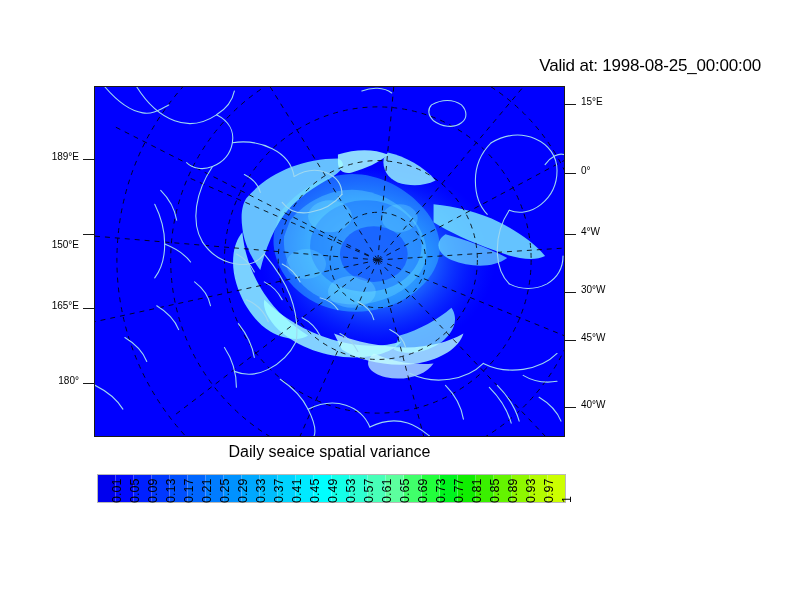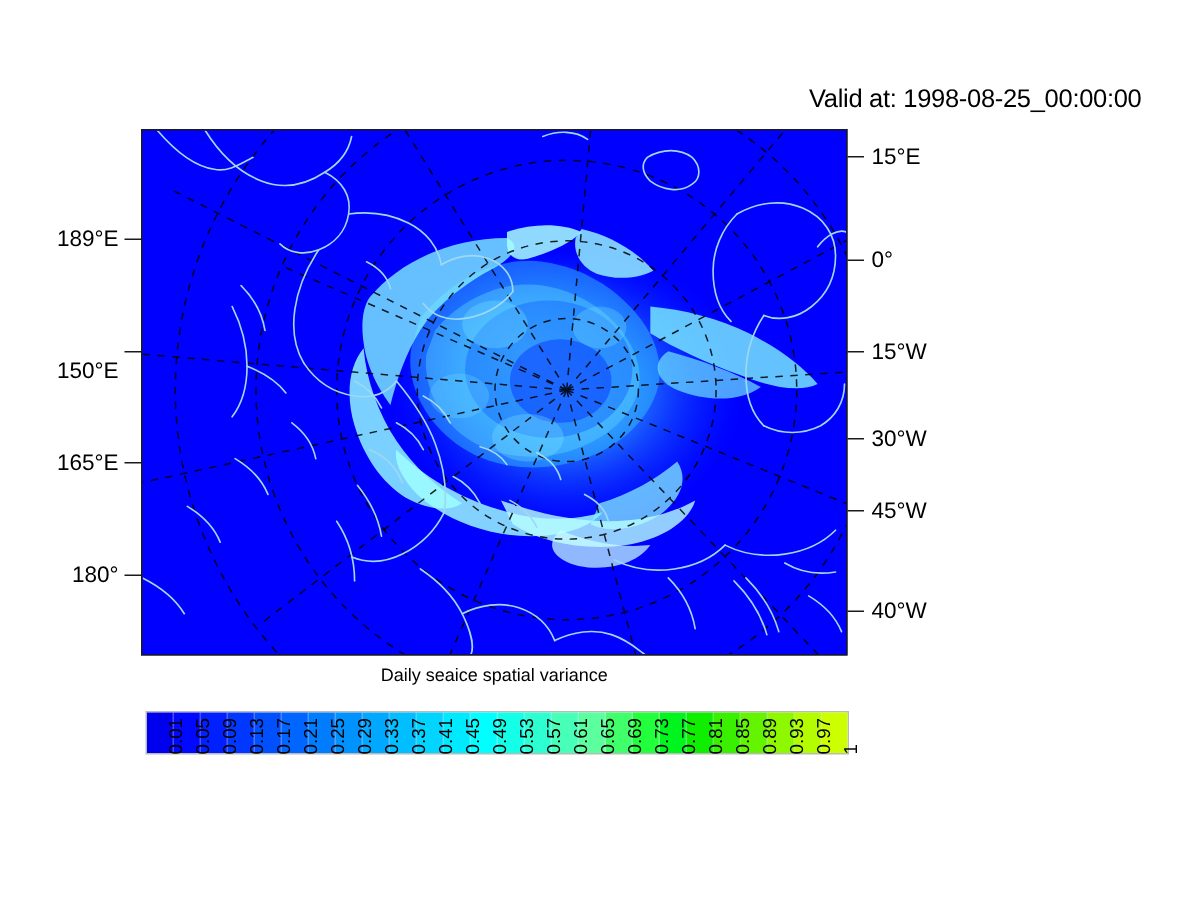--- a/index.html
+++ b/index.html
@@ -49,35 +49,35 @@
     height: 0;
     border-top: 1.5px solid #1a1a1a;
     width: 11px;
   }
   .tick-left  { left: 83px; }
   .tick-right { left: 565px; }
 
   
   .axis-label {
     position: absolute;
-    font-size: 15px;
+    font-size: 10px;
     white-space: nowrap;
     line-height: 1;
   }
   .axis-label-left  { text-align: right; width: 74px; left: 5px; }
   .axis-label-right { text-align: left;  left: 581px; }
 
   
   #map-caption {
     position: absolute;
     left: 94px;
     top: 443px;
     width: 471px;
     text-align: center;
-    font-size: 12px;
+    font-size: 16px;
     white-space: nowrap;
   }
 
   
   #colorbar-wrap {
     position: absolute;
     left: 97px;
     top: 474px;
     width: 469px;
     height: 29px;
@@ -278,21 +278,21 @@
 <div class="tick-mark tick-right" style="top:340px"></div>
 <div class="tick-mark tick-right" style="top:407px"></div>
 
 <div class="axis-label axis-label-left" style="top:152px">189°E</div>
 <div class="axis-label axis-label-left" style="top:240px">150°E</div>
 <div class="axis-label axis-label-left" style="top:301px">165°E</div>
 <div class="axis-label axis-label-left" style="top:376px">180°</div>
 
 <div class="axis-label axis-label-right" style="top:97px">15°E</div>
 <div class="axis-label axis-label-right" style="top:166px">0°</div>
-<div class="axis-label axis-label-right" style="top:227px">15°W</div>
+<div class="axis-label axis-label-right" style="top:227px">4°W</div>
 <div class="axis-label axis-label-right" style="top:285px">30°W</div>
 <div class="axis-label axis-label-right" style="top:333px">45°W</div>
 <div class="axis-label axis-label-right" style="top:400px">40°W</div>
 
 <div id="map-caption">Daily seaice spatial variance</div>
 
 <div id="colorbar-wrap">
     <div class="cb-cell" title="0.01" style="background: rgb(0, 0, 238);"></div>
     <div class="cb-cell" title="0.05" style="background: rgb(0, 8, 255);"></div>
     <div class="cb-cell" title="0.09" style="background: rgb(0, 32, 255);"></div>

